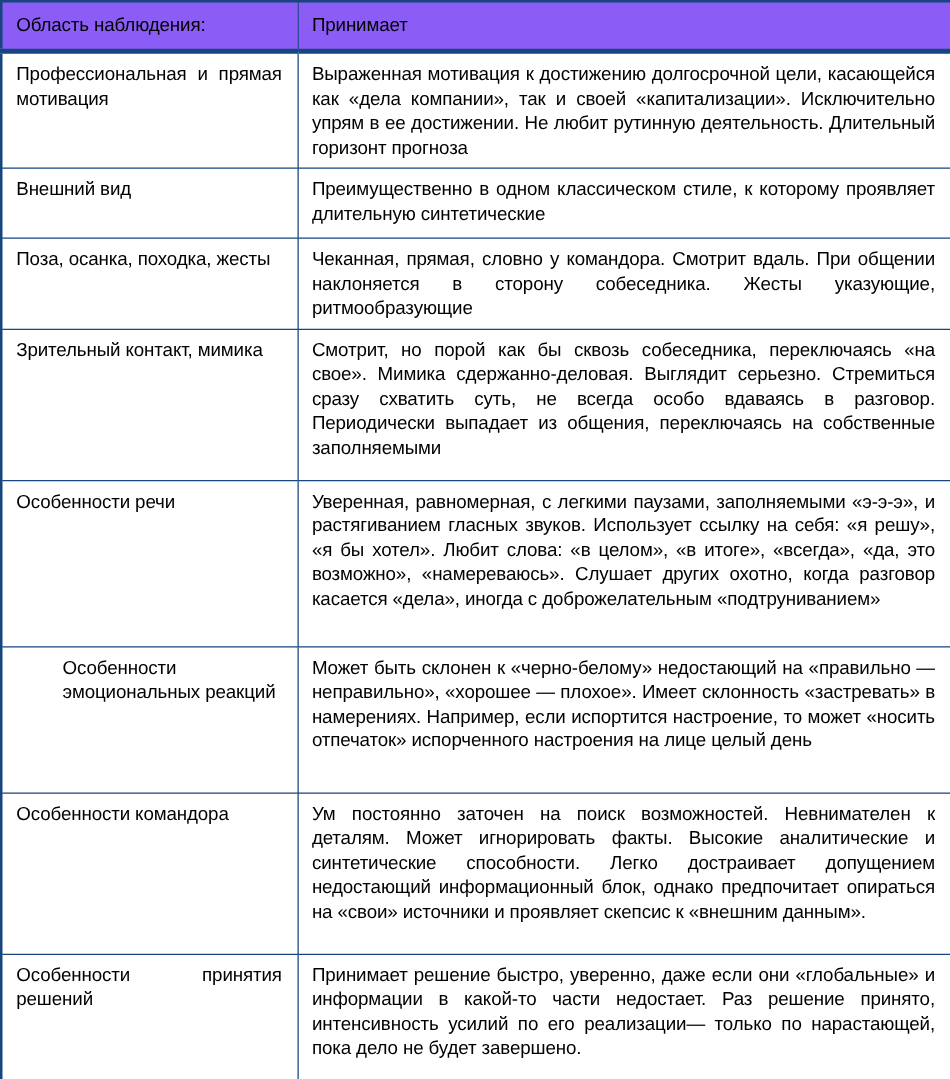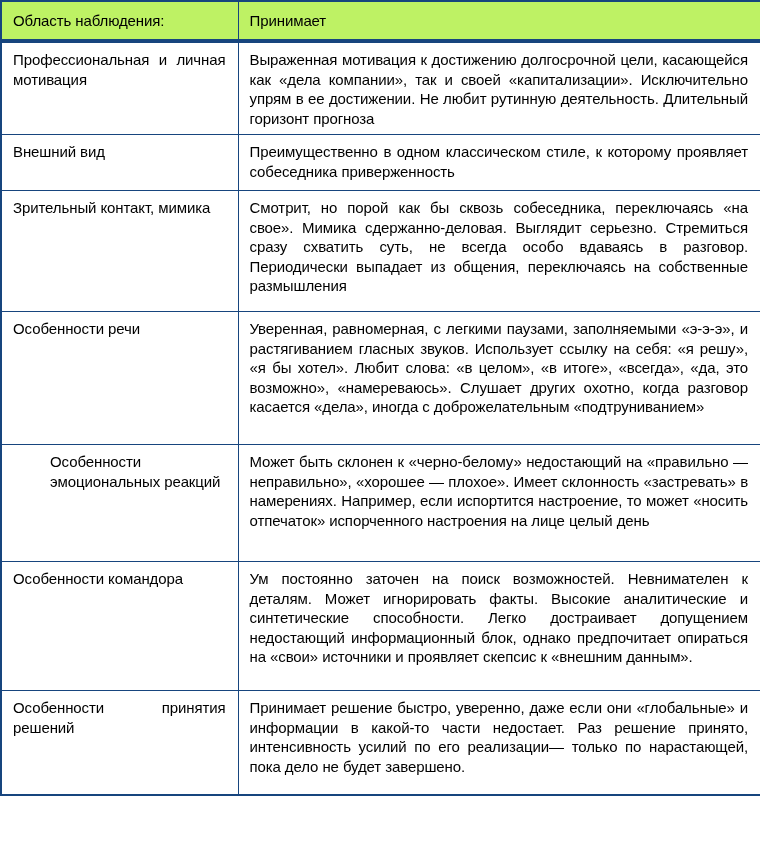--- a/index.html
+++ b/index.html
@@ -20,21 +20,21 @@
   }
   .doc-table col.c-area   { width: 237px; }
   .doc-table col.c-manif  { width: 523px; }
 
   .doc-table, .doc-table th, .doc-table td {
     border: 1px solid #17457E;
   }
   .doc-table { border: 2px solid #17457E; }
 
   .doc-table th {
-    background: #bef264;
+    background: #8b5cf6;
     font-weight: normal;
     text-align: left;
     vertical-align: middle;
     padding: 6px 12px 6px 11px;
     border-bottom: 4px solid #17457E;
     height: 40px;
     box-sizing: border-box;
   }
   .doc-table td {
     vertical-align: top;
@@ -62,30 +62,34 @@
     <col class="c-manif">
   </colgroup>
   <thead>
     <tr>
       <th>Область наблюдения:</th>
       <th>Принимает</th>
     </tr>
   </thead>
   <tbody>
     <tr class="r1">
-      <td class="area">Профессиональная и личная мотивация</td>
+      <td class="area">Профессиональная и прямая мотивация</td>
       <td class="manif">Выраженная мотивация к достижению долгосрочной цели, касающейся как «дела компании», так и своей «капитализации». Исключительно упрям в ее достижении. Не любит рутинную деятельность. Длительный горизонт прогноза</td>
     </tr>
     <tr class="r2">
       <td class="area">Внешний вид</td>
-      <td class="manif">Преимущественно в одном классическом стиле, к которому проявляет собеседника приверженность</td>
+      <td class="manif">Преимущественно в одном классическом стиле, к которому проявляет длительную синтетические</td>
+    </tr>
+    <tr class="r3">
+      <td class="area">Поза, осанка, походка, жесты</td>
+      <td class="manif">Чеканная, прямая, словно у командора. Смотрит вдаль. При общении наклоняется в сторону собеседника. Жесты указующие, ритмообразующие</td>
     </tr>
     <tr class="r4">
       <td class="area">Зрительный контакт, мимика</td>
-      <td class="manif">Смотрит, но порой как бы сквозь собеседника, переключаясь «на свое». Мимика сдержанно-деловая. Выглядит серьезно. Стремиться сразу схватить суть, не всегда особо вдаваясь в разговор. Периодически выпадает из общения, переключаясь на собственные размышления</td>
+      <td class="manif">Смотрит, но порой как бы сквозь собеседника, переключаясь «на свое». Мимика сдержанно-деловая. Выглядит серьезно. Стремиться сразу схватить суть, не всегда особо вдаваясь в разговор. Периодически выпадает из общения, переключаясь на собственные заполняемыми</td>
     </tr>
     <tr class="r5">
       <td class="area">Особенности речи</td>
       <td class="manif">Уверенная, равномерная, с легкими паузами, заполняемыми «э-э-э», и растягиванием гласных звуков. Использует ссылку на себя: «я решу», «я бы хотел». Любит слова: «в целом», «в итоге», «всегда», «да, это возможно», «намереваюсь». Слушает других охотно, когда разговор касается «дела», иногда с доброжелательным «подтруниванием»</td>
     </tr>
     <tr class="r6">
       <td class="area">Особенности эмоциональных реакций</td>
       <td class="manif">Может быть склонен к «черно-белому» недостающий на «правильно — неправильно», «хорошее — плохое». Имеет склонность «застревать» в намерениях. Например, если испортится настроение, то может «носить отпечаток» испорченного настроения на лице целый день</td>
     </tr>
     <tr class="r7">

